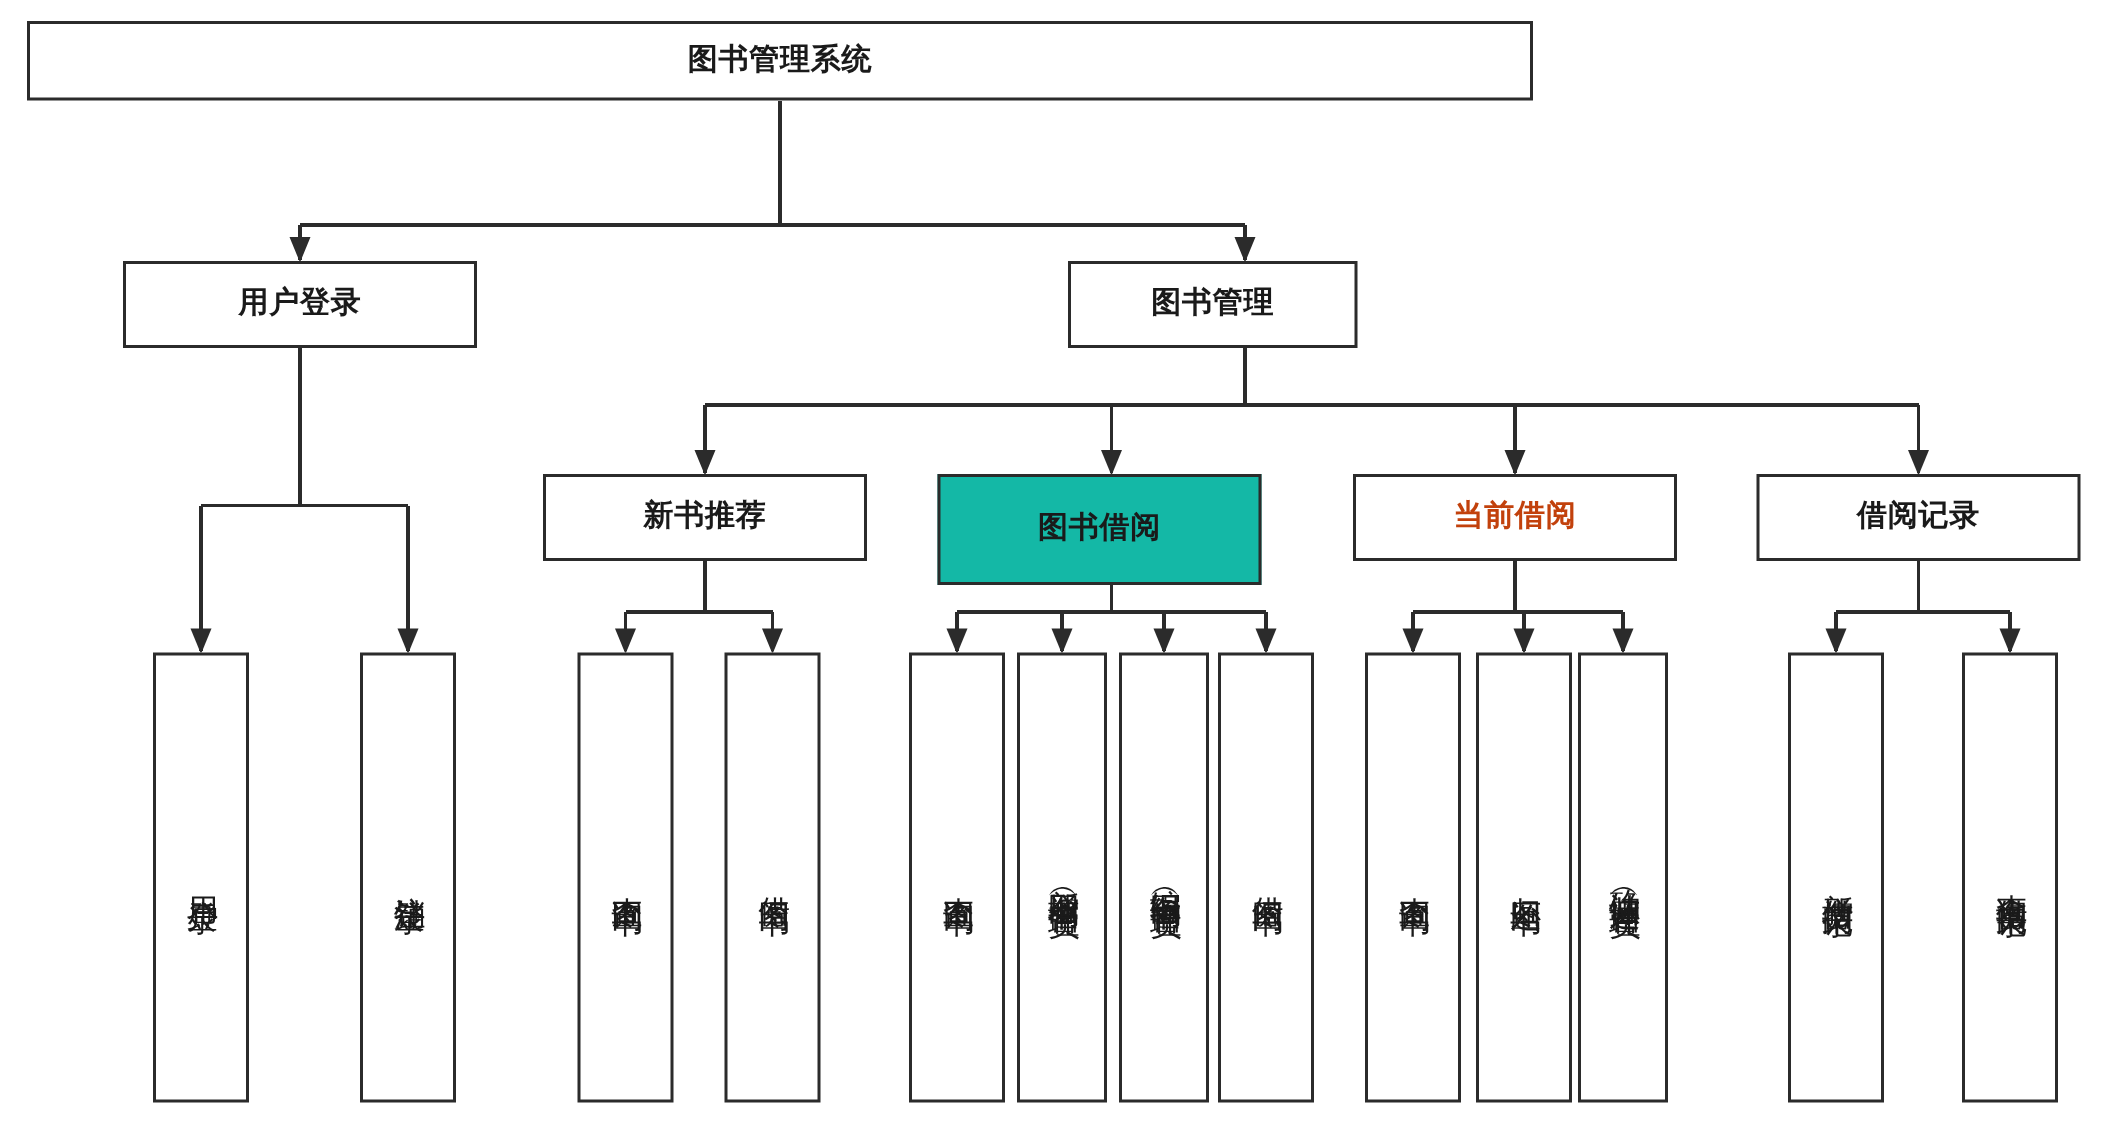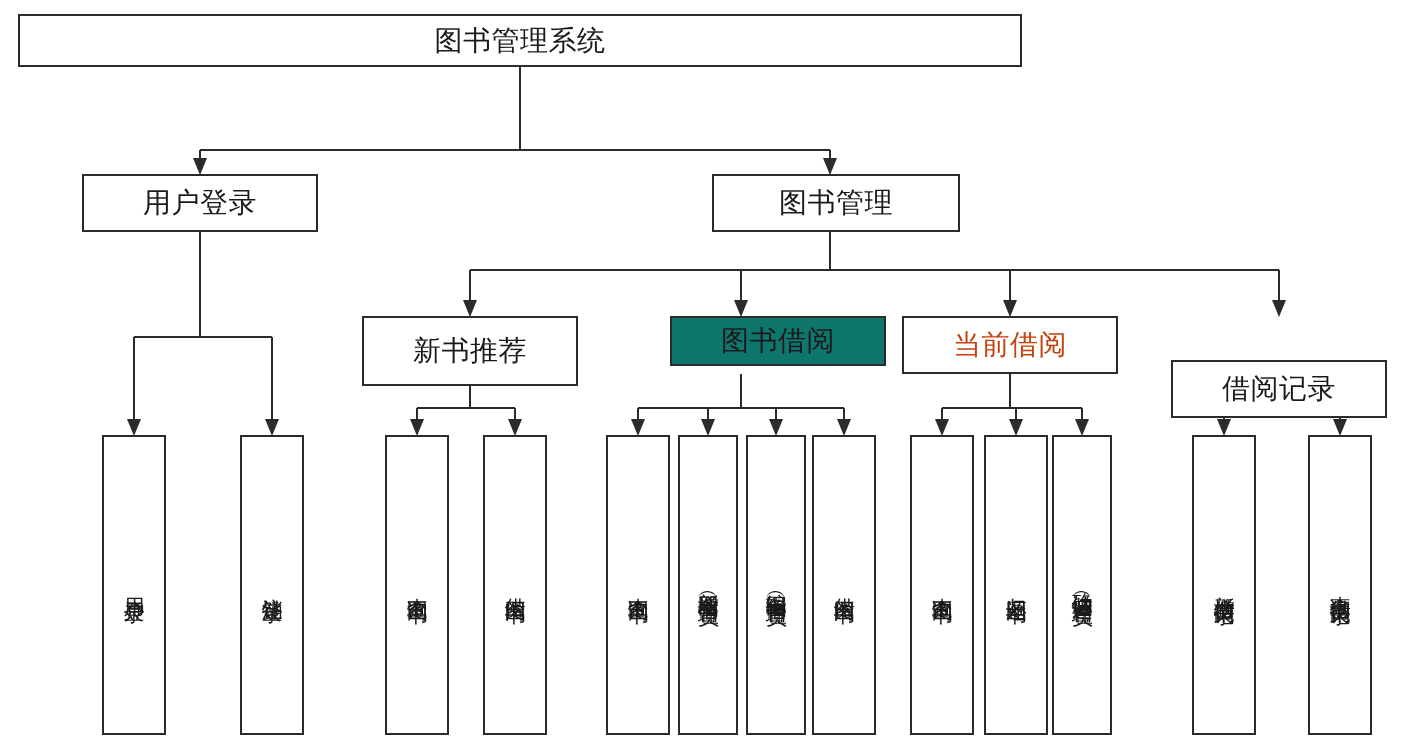--- a/index.html
+++ b/index.html
@@ -37,22 +37,23 @@
     color: #1a1a1a;
     z-index: 2;
   }
   .node .label {
     display: block;
     text-align: center;
     line-height: 1.18;
     letter-spacing: 0.5px;
   }
   .node.horiz .label {
-    font-size: 28px;
+    font-size: 20px;
     white-space: nowrap;
+    font-weight: bold;
   }
   .node.vert {
     align-items: center;
     justify-content: center;
   }
   .node.vert .label {
     writing-mode: vertical-rl;
     text-orientation: upright;
     font-size: 21px;
     line-height: 1.16;
@@ -126,33 +127,33 @@
       <line x1="1340" y1="408" x2="1340" y2="434" stroke="#2b2b2b" stroke-width="2.5" shape-rendering="crispEdges"></line>
       <polygon points="1333,419 1347,419 1340,436" fill="#2b2b2b"></polygon>
     </svg>
   <div id="nodes-layer">
       <div class="node horiz" style="left: 18px; top: 14px; width: 1004px; height: 53px; background: rgb(255, 255, 255); border-color: rgb(43, 43, 43); color: rgb(26, 26, 26);">
         <span class="label">图书管理系统</span>
       </div>
       <div class="node horiz" style="left: 82px; top: 174px; width: 236px; height: 58px; background: rgb(255, 255, 255); border-color: rgb(43, 43, 43); color: rgb(26, 26, 26);">
         <span class="label">用户登录</span>
       </div>
-      <div class="node horiz" style="left: 712px; top: 174px; width: 248px; height: 58px; background: rgb(255, 255, 255); border-color: rgb(43, 43, 43); color: rgb(26, 26, 26);">
+      <div class="node horiz" style="left: 712px; top: 174px; width: 193px; height: 58px; background: rgb(255, 255, 255); border-color: rgb(43, 43, 43); color: rgb(26, 26, 26);">
         <span class="label">图书管理</span>
       </div>
-      <div class="node horiz" style="left: 362px; top: 316px; width: 216px; height: 70px; background: rgb(255, 255, 255); border-color: rgb(43, 43, 43); color: rgb(26, 26, 26);">
+      <div class="node horiz" style="left: 362px; top: 316px; width: 216px; height: 58px; background: rgb(255, 255, 255); border-color: rgb(43, 43, 43); color: rgb(26, 26, 26);">
         <span class="label">新书推荐</span>
       </div>
-      <div class="node horiz" style="left: 670px; top: 316px; width: 216px; height: 50px; background: #0f766e; border-color: rgb(43, 43, 43); color: rgb(26, 26, 26);">
+      <div class="node horiz" style="left: 625px; top: 316px; width: 216px; height: 74px; background: #14b8a6; border-color: rgb(43, 43, 43); color: rgb(26, 26, 26);">
         <span class="label">图书借阅</span>
       </div>
       <div class="node horiz" style="left: 902px; top: 316px; width: 216px; height: 58px; background: rgb(255, 255, 255); border-color: rgb(43, 43, 43); color: #c2410c;">
         <span class="label">当前借阅</span>
       </div>
-      <div class="node horiz" style="left: 1171px; top: 316px; width: 216px; height: 58px; background: rgb(255, 255, 255); border-color: rgb(43, 43, 43); color: rgb(26, 26, 26); margin-top: 44px;">
+      <div class="node horiz" style="left: 1171px; top: 316px; width: 216px; height: 58px; background: rgb(255, 255, 255); border-color: rgb(43, 43, 43); color: rgb(26, 26, 26);">
         <span class="label">借阅记录</span>
       </div>
       <div class="node vert" style="left: 102px; top: 435px; width: 64px; height: 300px; background: rgb(255, 255, 255); border-color: rgb(43, 43, 43); color: rgb(26, 26, 26);">
         <span class="label">用户登录</span>
       </div>
       <div class="node vert" style="left: 240px; top: 435px; width: 64px; height: 300px; background: rgb(255, 255, 255); border-color: rgb(43, 43, 43); color: rgb(26, 26, 26);">
         <span class="label">注销登录</span>
       </div>
       <div class="node vert" style="left: 385px; top: 435px; width: 64px; height: 300px; background: rgb(255, 255, 255); border-color: rgb(43, 43, 43); color: rgb(26, 26, 26);">
         <span class="label">查询图书</span>

